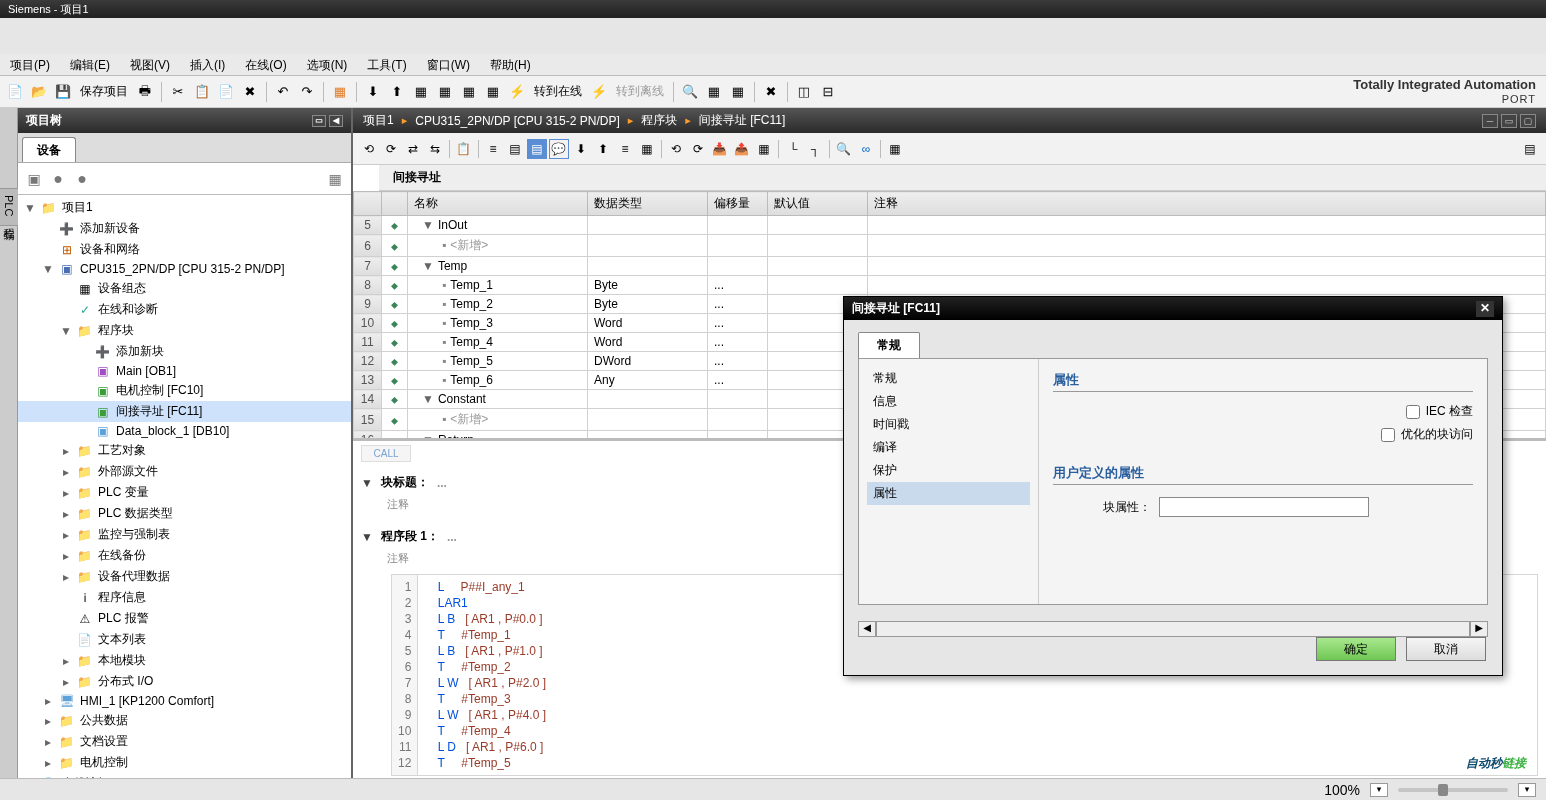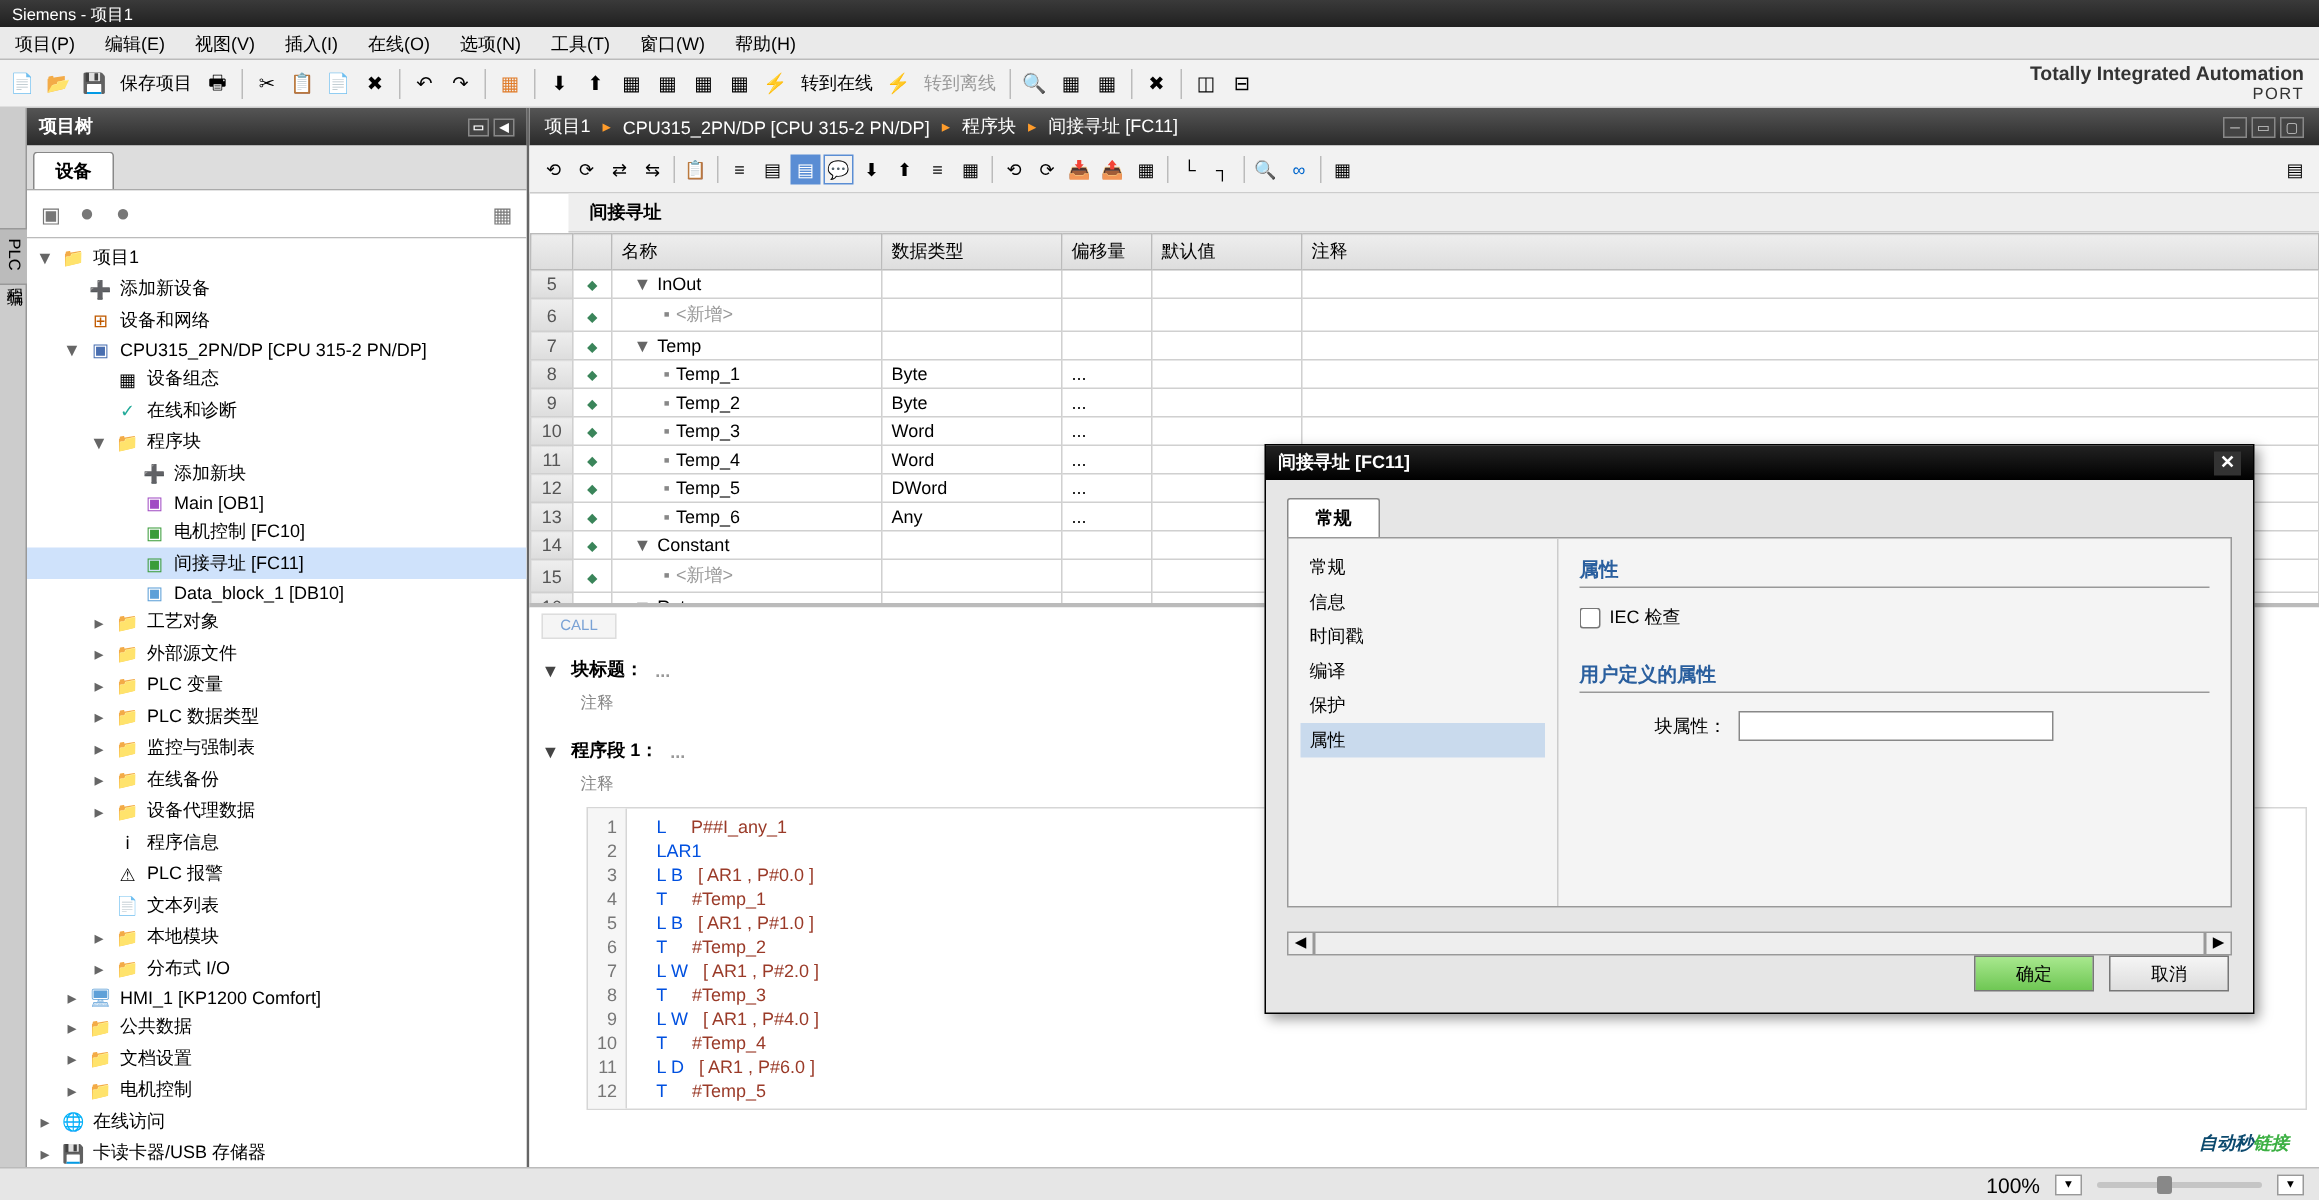--- a/index.html
+++ b/index.html
@@ -1,18 +1,18 @@
 <!DOCTYPE html>
 <html><head>
 <meta charset="utf-8">
 <style>
 * { margin:0; padding:0; box-sizing:border-box; font-family:Tahoma,Arial,sans-serif; font-size:12px; }
 body { background:#e6e6e6; width:1546px; height:800px; overflow:hidden; position:relative; }
 .title-bar { background:linear-gradient(#3a3a3a,#202020); color:#fff; height:18px; padding:2px 8px; font-size:11px; }
-.menu-bar { background:#eaeaea; height:22px; display:flex; border-bottom:1px solid #bbb; }
+.menu-bar { background:#eaeaea; height:22px; display:flex; border-bottom:1px solid #bbb;margin-top:36px; }
 .menu-bar span { padding:3px 10px; cursor:default; }
 .tool-bar { background:#f2f2f2; height:32px; display:flex; align-items:center; border-bottom:1px solid #ccc; padding:0 4px; position:relative; gap:2px; }
 .tool-bar .btn { width:22px; height:22px; display:flex; align-items:center; justify-content:center; cursor:pointer; border:1px solid transparent; border-radius:2px; font-size:13px; }
 .tool-bar .sep { width:1px; height:20px; background:#bbb; margin:0 3px; }
 .tool-bar .lbl { padding:0 4px; cursor:pointer; }
 .tia-brand { margin-left:auto; text-align:right; color:#333; line-height:14px; padding-right:6px; }
 .tia-brand .l1 { font-size:13px; font-weight:bold; }
 .tia-brand .l2 { font-size:11px; letter-spacing:1px; }
 .work { display:flex; height:710px; }
 .side-strip { width:18px; background:#ccc; border-right:1px solid #999; display:flex; flex-direction:column; align-items:center; padding-top:80px; gap:0; }
@@ -62,21 +62,21 @@
 .dlg-tb { background:linear-gradient(#222,#000); color:#fff; padding:3px 8px; display:flex; align-items:center; font-weight:bold; font-size:12px; }
 .dlg-tb .x { margin-left:auto; width:18px; height:16px; background:#333; text-align:center; cursor:pointer; font-family:Arial; }
 .dlg-tabs { padding:12px 14px 0 14px; display:flex; }
 .dlg-tabs .t { background:#fff; border:1px solid #888; border-bottom:none; padding:4px 18px; font-weight:bold; border-radius:2px 2px 0 0; cursor:pointer; }
 .dlg-body { flex:1; margin:0 14px 10px 14px; background:#f4f4f4; border:1px solid #999; display:flex; }
 .dlg-nav { width:180px; border-right:1px solid #ccc; padding:8px; }
 .dlg-nav div { padding:3px 6px; cursor:pointer; }
 .dlg-nav div.sel { background:#c9daed; }
 .dlg-ct { flex:1; padding:12px 14px; overflow:auto; }
 .dlg-ct h4 { color:#2a5f9e; font-size:13px; border-bottom:1px solid #999; padding-bottom:2px; margin-bottom:8px; }
-.chk { display:flex; align-items:center; gap:6px; padding:3px 0; }
+.chk { display:flex; align-items:center; gap:6px; padding:3px 0;justify-content:flex-end; }
 .chk input { width:14px; height:14px; }
 .dlg-btns { display:flex; justify-content:flex-end; gap:10px; padding:0 16px 14px 0; }
 .dlg-btns button { min-width:80px; height:24px; border:1px solid #777; cursor:pointer; }
 .dlg-btns .ok { background:linear-gradient(#a8e88e,#6fc754); }
 .dlg-btns .cancel { background:linear-gradient(#f5f5f5,#ddd); }
 .dlg-sb { display:flex; align-items:center; margin:6px 14px 0 14px; }
 .dlg-sb .sbtn { width:18px; height:16px; border:1px solid #999; background:#eee; text-align:center; font-size:10px; cursor:pointer; }
 .dlg-sb .track { flex:1; height:16px; border:1px solid #999; background:#eee; }
 .status { position:absolute; bottom:0; left:0; right:0; height:22px; background:#e6e6e6; border-top:1px solid #bbb; display:flex; align-items:center; justify-content:flex-end; padding:0 10px; gap:10px; }
 .status .zoom { font-size:14px; }
@@ -629,20 +629,24 @@
         <div>编译</div>
         <div>保护</div>
         <div class="sel">属性</div>
       </div>
     <div class="dlg-ct">
       <h4>属性</h4>
       <label class="chk">
         <input type="checkbox" style="">
         <span>IEC 检查</span>
       </label>
+      <label class="chk">
+        <input type="checkbox" style="">
+        <span>优化的块访问</span>
+      </label>
       <div style="height:18px"></div>
       <h4>用户定义的属性</h4>
       <div class="prop-row">
         <span>块属性：</span>
         <input type="text" value="" style="">
       </div>
     </div>
   </div>
   <div class="dlg-sb">
     <span class="sbtn">◀</span>

